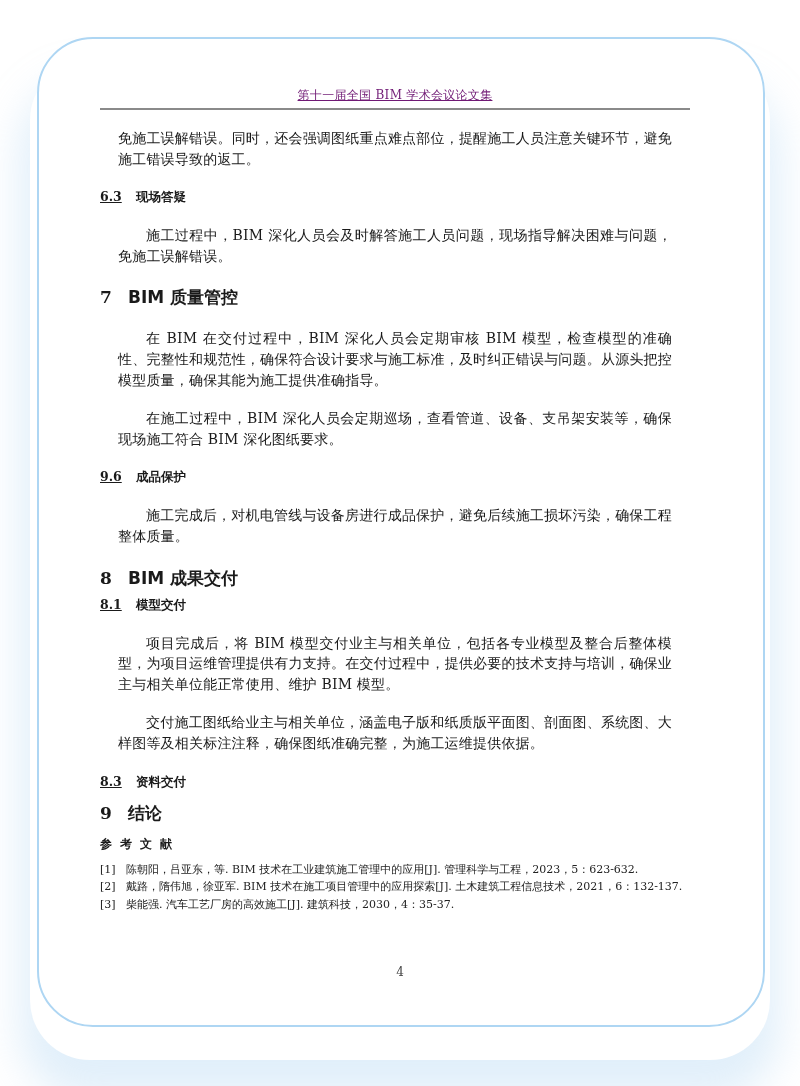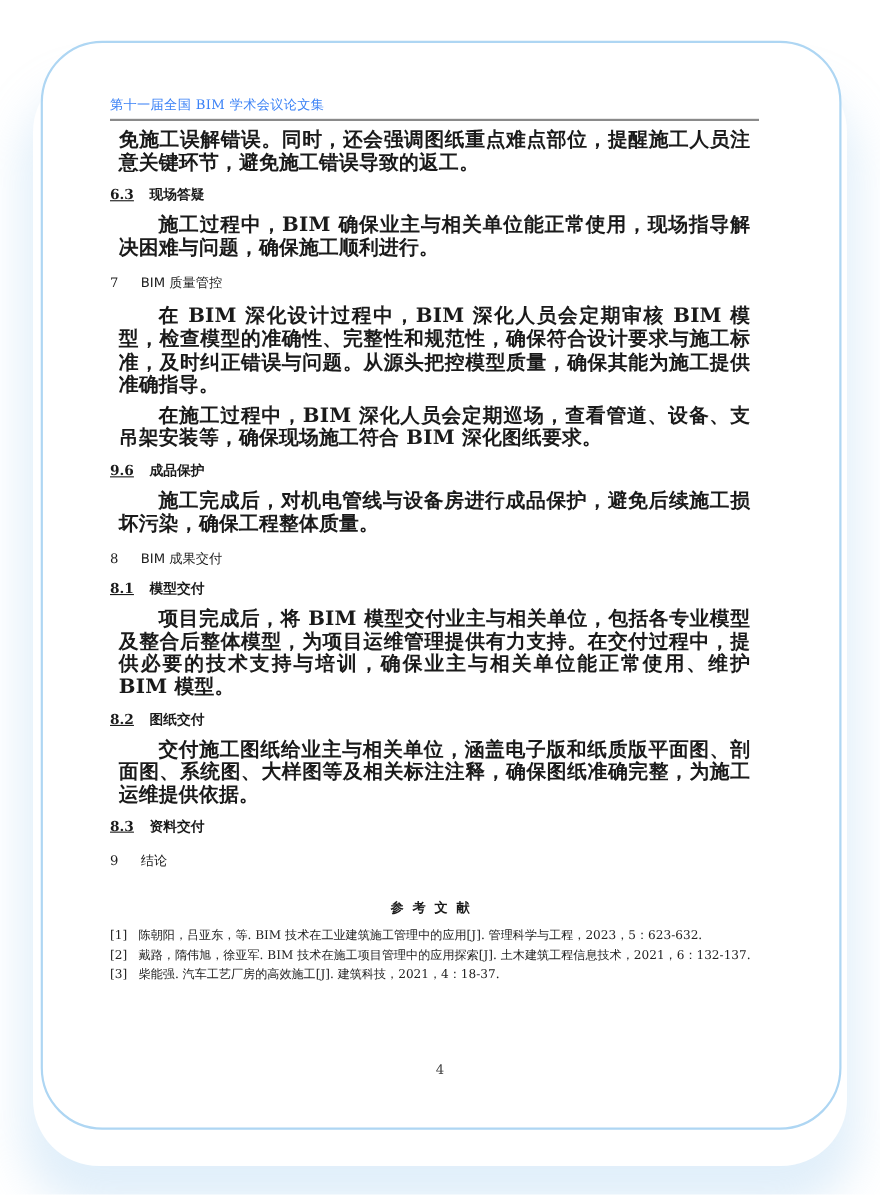--- a/index.html
+++ b/index.html
@@ -15,43 +15,43 @@
   .frame {
     position: absolute; left: 37px; top: 37px; width: 724px; height: 986px;
     border: 2.5px solid #aed6f3; border-radius: 56px; background: #ffffff;
     box-sizing: content-box;
   }
   .page {
     position: absolute; left: 100px; top: 86px; width: 590px;
     color: #1a1a1a;
   }
   .running-head {
-    text-align: left; font-size: 12px; color: #3b82f6; height: 18px; line-height: 18px;
+    text-align: center; font-size: 12px; color: #701a75; height: 18px; line-height: 18px;
     letter-spacing: 0.3px;
+    text-decoration: underline;
   }
   .rule { height: 2px; background: #8a8a8a; margin-top: 4px; margin-bottom: 4px; }
   p.body {
-    margin: 8px; font-size: 18px; line-height: 20.6px; text-align: justify; text-indent: 2em;
+    margin: 18px; font-size: 14px; line-height: 20.6px; text-align: justify; text-indent: 2em;
     letter-spacing: 0.2px;
-    font-weight: bold;
   }
   p.body.noindent { text-indent: 0; }
   .sec {
     font-family: "DejaVu Sans", "Liberation Sans", sans-serif;
-    font-weight: normal; font-size: 12px; margin: 8px 0 4px 0; line-height: 26px;
+    font-weight: bold; font-size: 17px; margin: 8px 0 4px 0; line-height: 26px;
   }
   .sec .num { display: inline-block; width: 28px; font-family: "DejaVu Serif", serif; }
   .subsec {
     font-family: "DejaVu Sans", "Liberation Sans", sans-serif;
     font-weight: bold; font-size: 12.5px; line-height: 20px; margin: 0;
   }
   .subsec .num { display: inline-block; width: 36px; font-family: "DejaVu Serif", serif; text-decoration: underline; }
   .refs-title {
-    text-align: center; font-family: "DejaVu Sans", sans-serif; font-weight: bold;
-    font-size: 12px; letter-spacing: 8px; margin-top: 22px; margin-bottom: 8px;
+    text-align: left; font-family: "DejaVu Sans", sans-serif; font-weight: bold;
+    font-size: 12px; letter-spacing: 8px; margin-top: 10px; margin-bottom: 8px;
   }
   .ref { font-size: 11px; line-height: 17.5px; color: #222; display: flex; }
   .ref .rnum { width: 26px; flex: none; }
   .page-number {
     position: absolute; left: 0; width: 800px; top: 965px; text-align: center;
     font-size: 12px; color: #444;
   }
 </style>
 </head>
 <body>
@@ -61,59 +61,56 @@
 
 <div class="page">
   <div class="running-head">第十一届全国 BIM 学术会议论文集</div>
   <div class="rule"></div>
 
   <p class="body noindent">免施工误解错误。同时，还会强调图纸重点难点部位，提醒施工人员注意关键环节，避免施工错误导致的返工。</p>
 
   <div class="subsec">
     <span class="num">6.3</span><span>现场答疑</span>
   </div>
-  <p class="body">施工过程中，BIM 确保业主与相关单位能正常使用，现场指导解决困难与问题，确保施工顺利进行。</p>
+  <p class="body">施工过程中，BIM 深化人员会及时解答施工人员问题，现场指导解决困难与问题，免施工误解错误。</p>
 
   <div class="sec">
     <span class="num">7</span><span>BIM 质量管控</span>
   </div>
-  <p class="body">在 BIM 深化设计过程中，BIM 深化人员会定期审核 BIM 模型，检查模型的准确性、完整性和规范性，确保符合设计要求与施工标准，及时纠正错误与问题。从源头把控模型质量，确保其能为施工提供准确指导。</p>
+  <p class="body">在 BIM 在交付过程中，BIM 深化人员会定期审核 BIM 模型，检查模型的准确性、完整性和规范性，确保符合设计要求与施工标准，及时纠正错误与问题。从源头把控模型质量，确保其能为施工提供准确指导。</p>
   <p class="body">在施工过程中，BIM 深化人员会定期巡场，查看管道、设备、支吊架安装等，确保现场施工符合 BIM 深化图纸要求。</p>
   <div class="subsec">
     <span class="num">9.6</span><span>成品保护</span>
   </div>
   <p class="body">施工完成后，对机电管线与设备房进行成品保护，避免后续施工损坏污染，确保工程整体质量。</p>
 
   <div class="sec">
     <span class="num">8</span><span>BIM 成果交付</span>
   </div>
   <div class="subsec">
     <span class="num">8.1</span><span>模型交付</span>
   </div>
   <p class="body">项目完成后，将 BIM 模型交付业主与相关单位，包括各专业模型及整合后整体模型，为项目运维管理提供有力支持。在交付过程中，提供必要的技术支持与培训，确保业主与相关单位能正常使用、维护 BIM 模型。</p>
-  <div class="subsec">
-    <span class="num">8.2</span><span>图纸交付</span>
-  </div>
   <p class="body">交付施工图纸给业主与相关单位，涵盖电子版和纸质版平面图、剖面图、系统图、大样图等及相关标注注释，确保图纸准确完整，为施工运维提供依据。</p>
   <div class="subsec">
     <span class="num">8.3</span><span>资料交付</span>
   </div>
 
   <div class="sec">
     <span class="num">9</span><span>结论</span>
   </div>
 
   <div class="refs-title">参考文献</div>
   <div class="ref">
     <span class="rnum">[1]</span>
     <span>陈朝阳，吕亚东，等. BIM 技术在工业建筑施工管理中的应用[J]. 管理科学与工程，2023，5：623-632.</span>
   </div>
   <div class="ref">
     <span class="rnum">[2]</span>
     <span>戴路，隋伟旭，徐亚军. BIM 技术在施工项目管理中的应用探索[J]. 土木建筑工程信息技术，2021，6：132-137.</span>
   </div>
   <div class="ref">
     <span class="rnum">[3]</span>
-    <span>柴能强. 汽车工艺厂房的高效施工[J]. 建筑科技，2021，4：18-37.</span>
+    <span>柴能强. 汽车工艺厂房的高效施工[J]. 建筑科技，2030，4：35-37.</span>
   </div>
 </div>
 
 <div class="page-number">4</div>
 
 </body></html>

